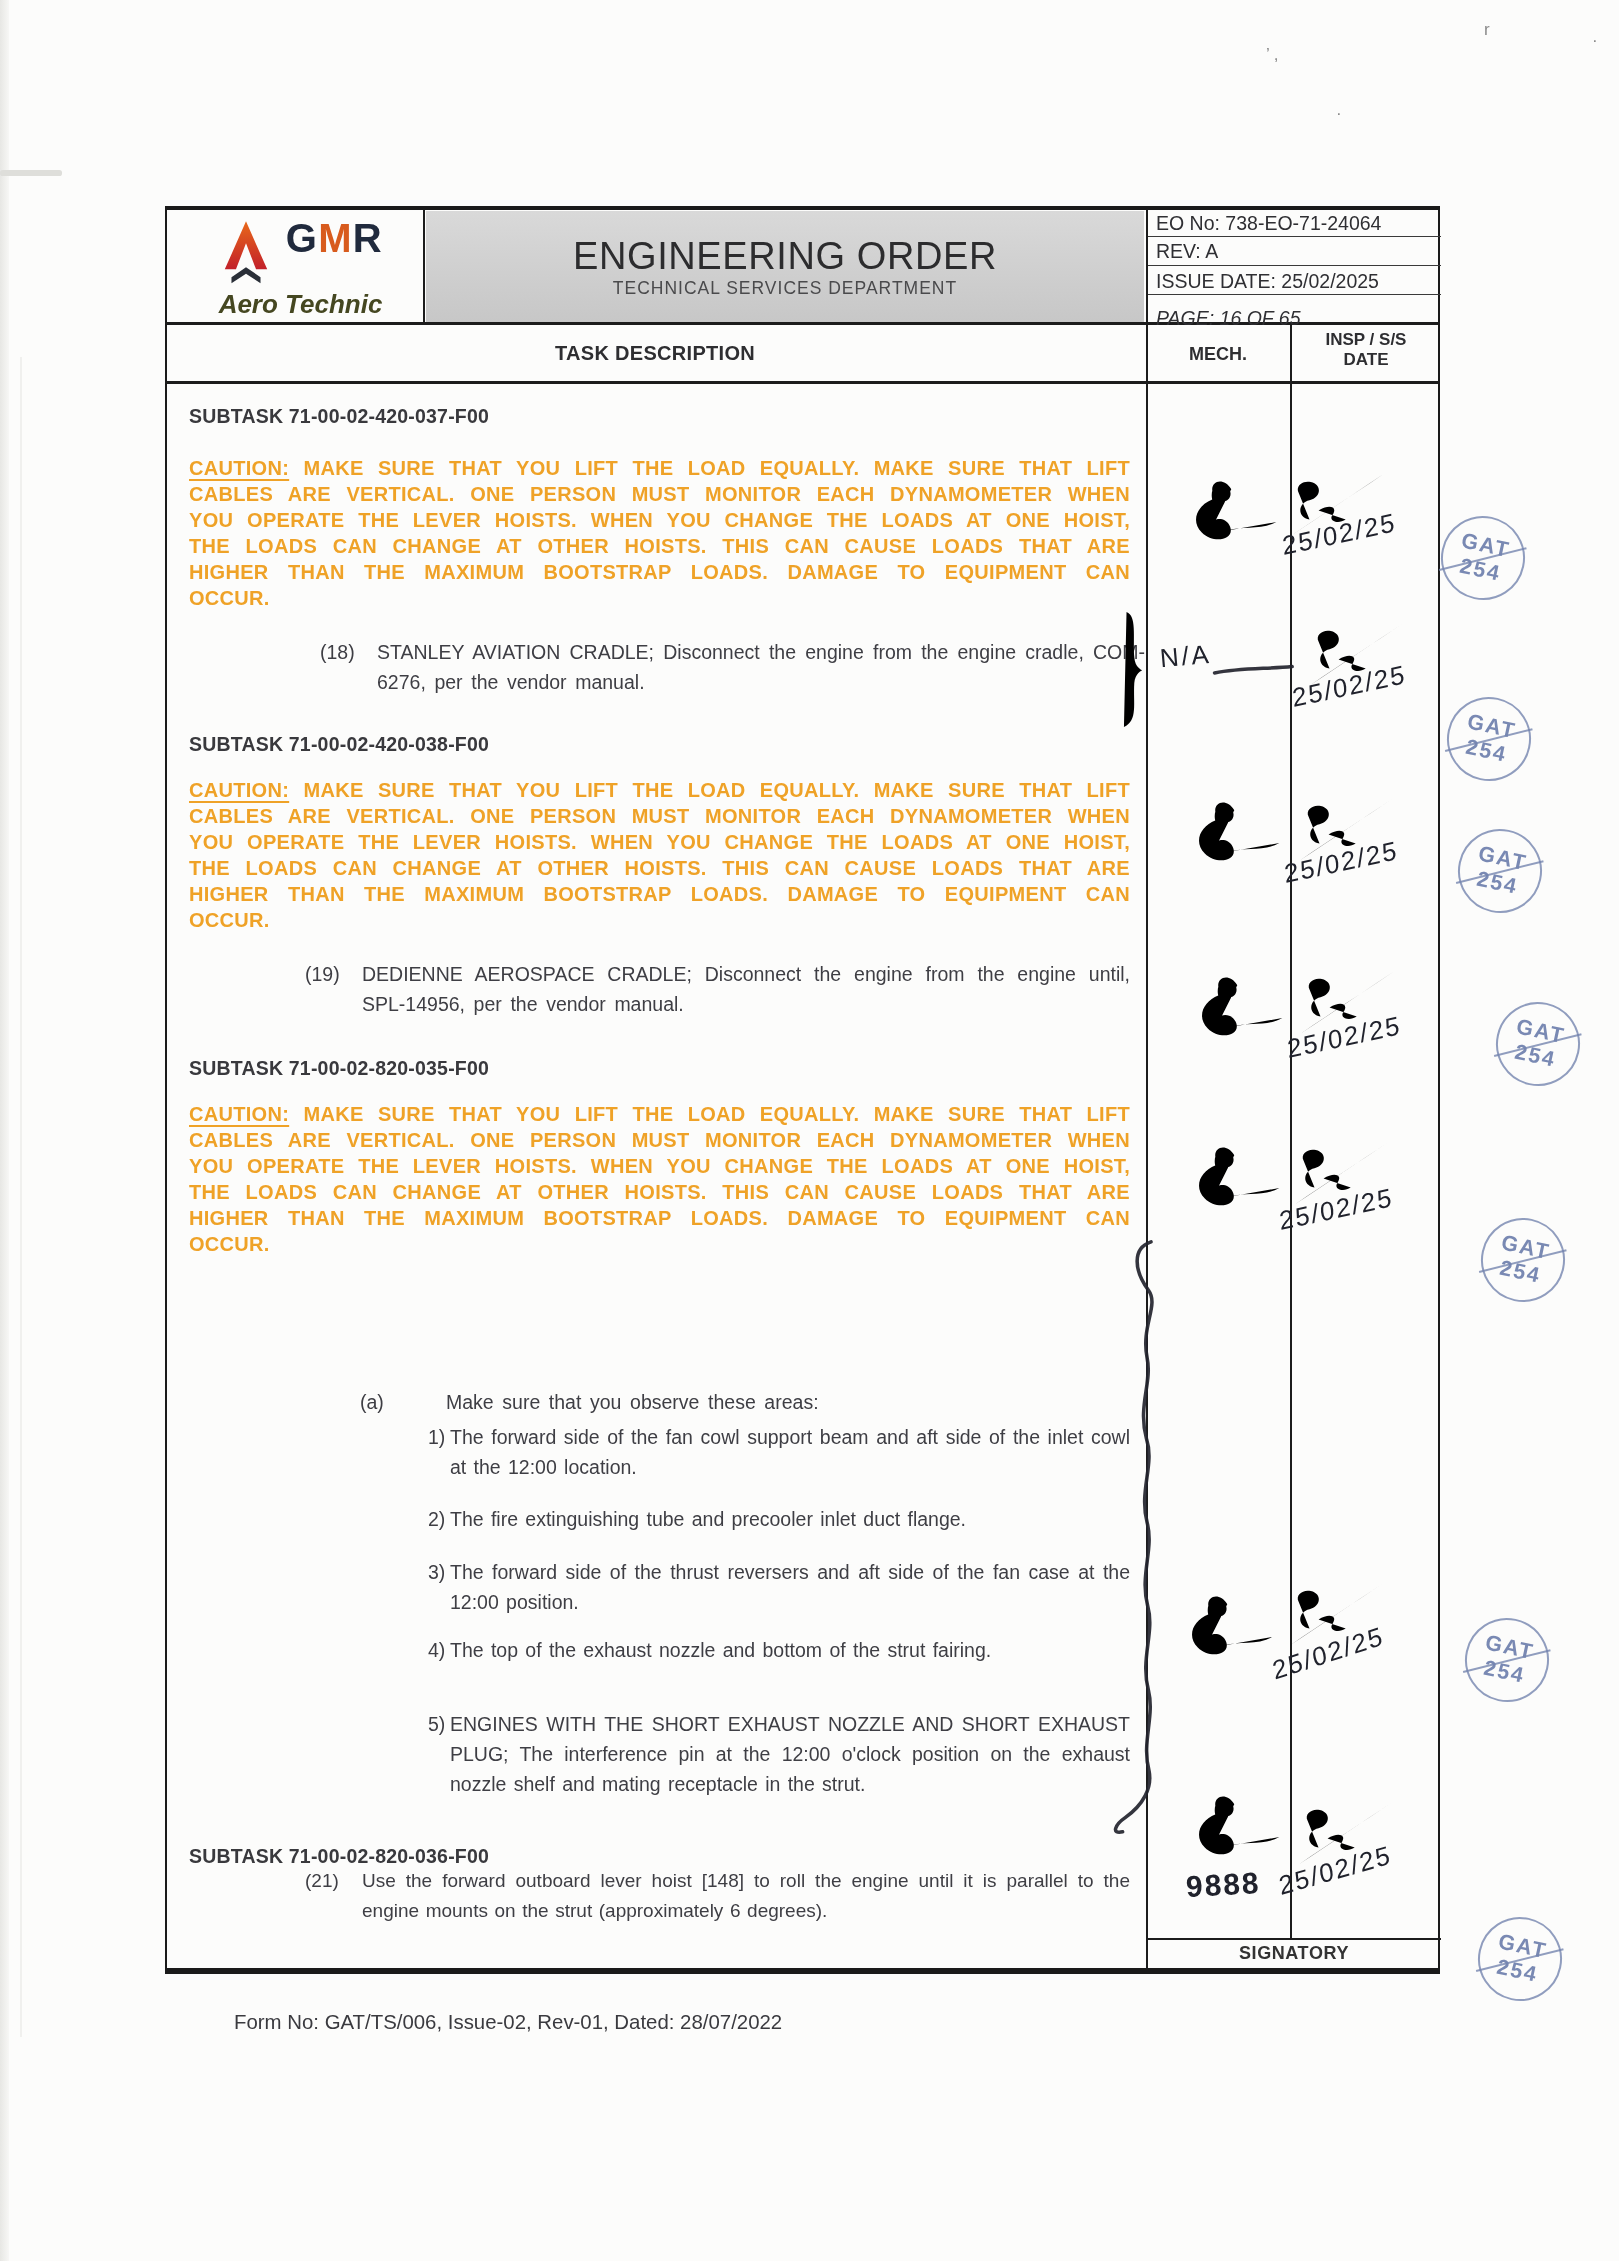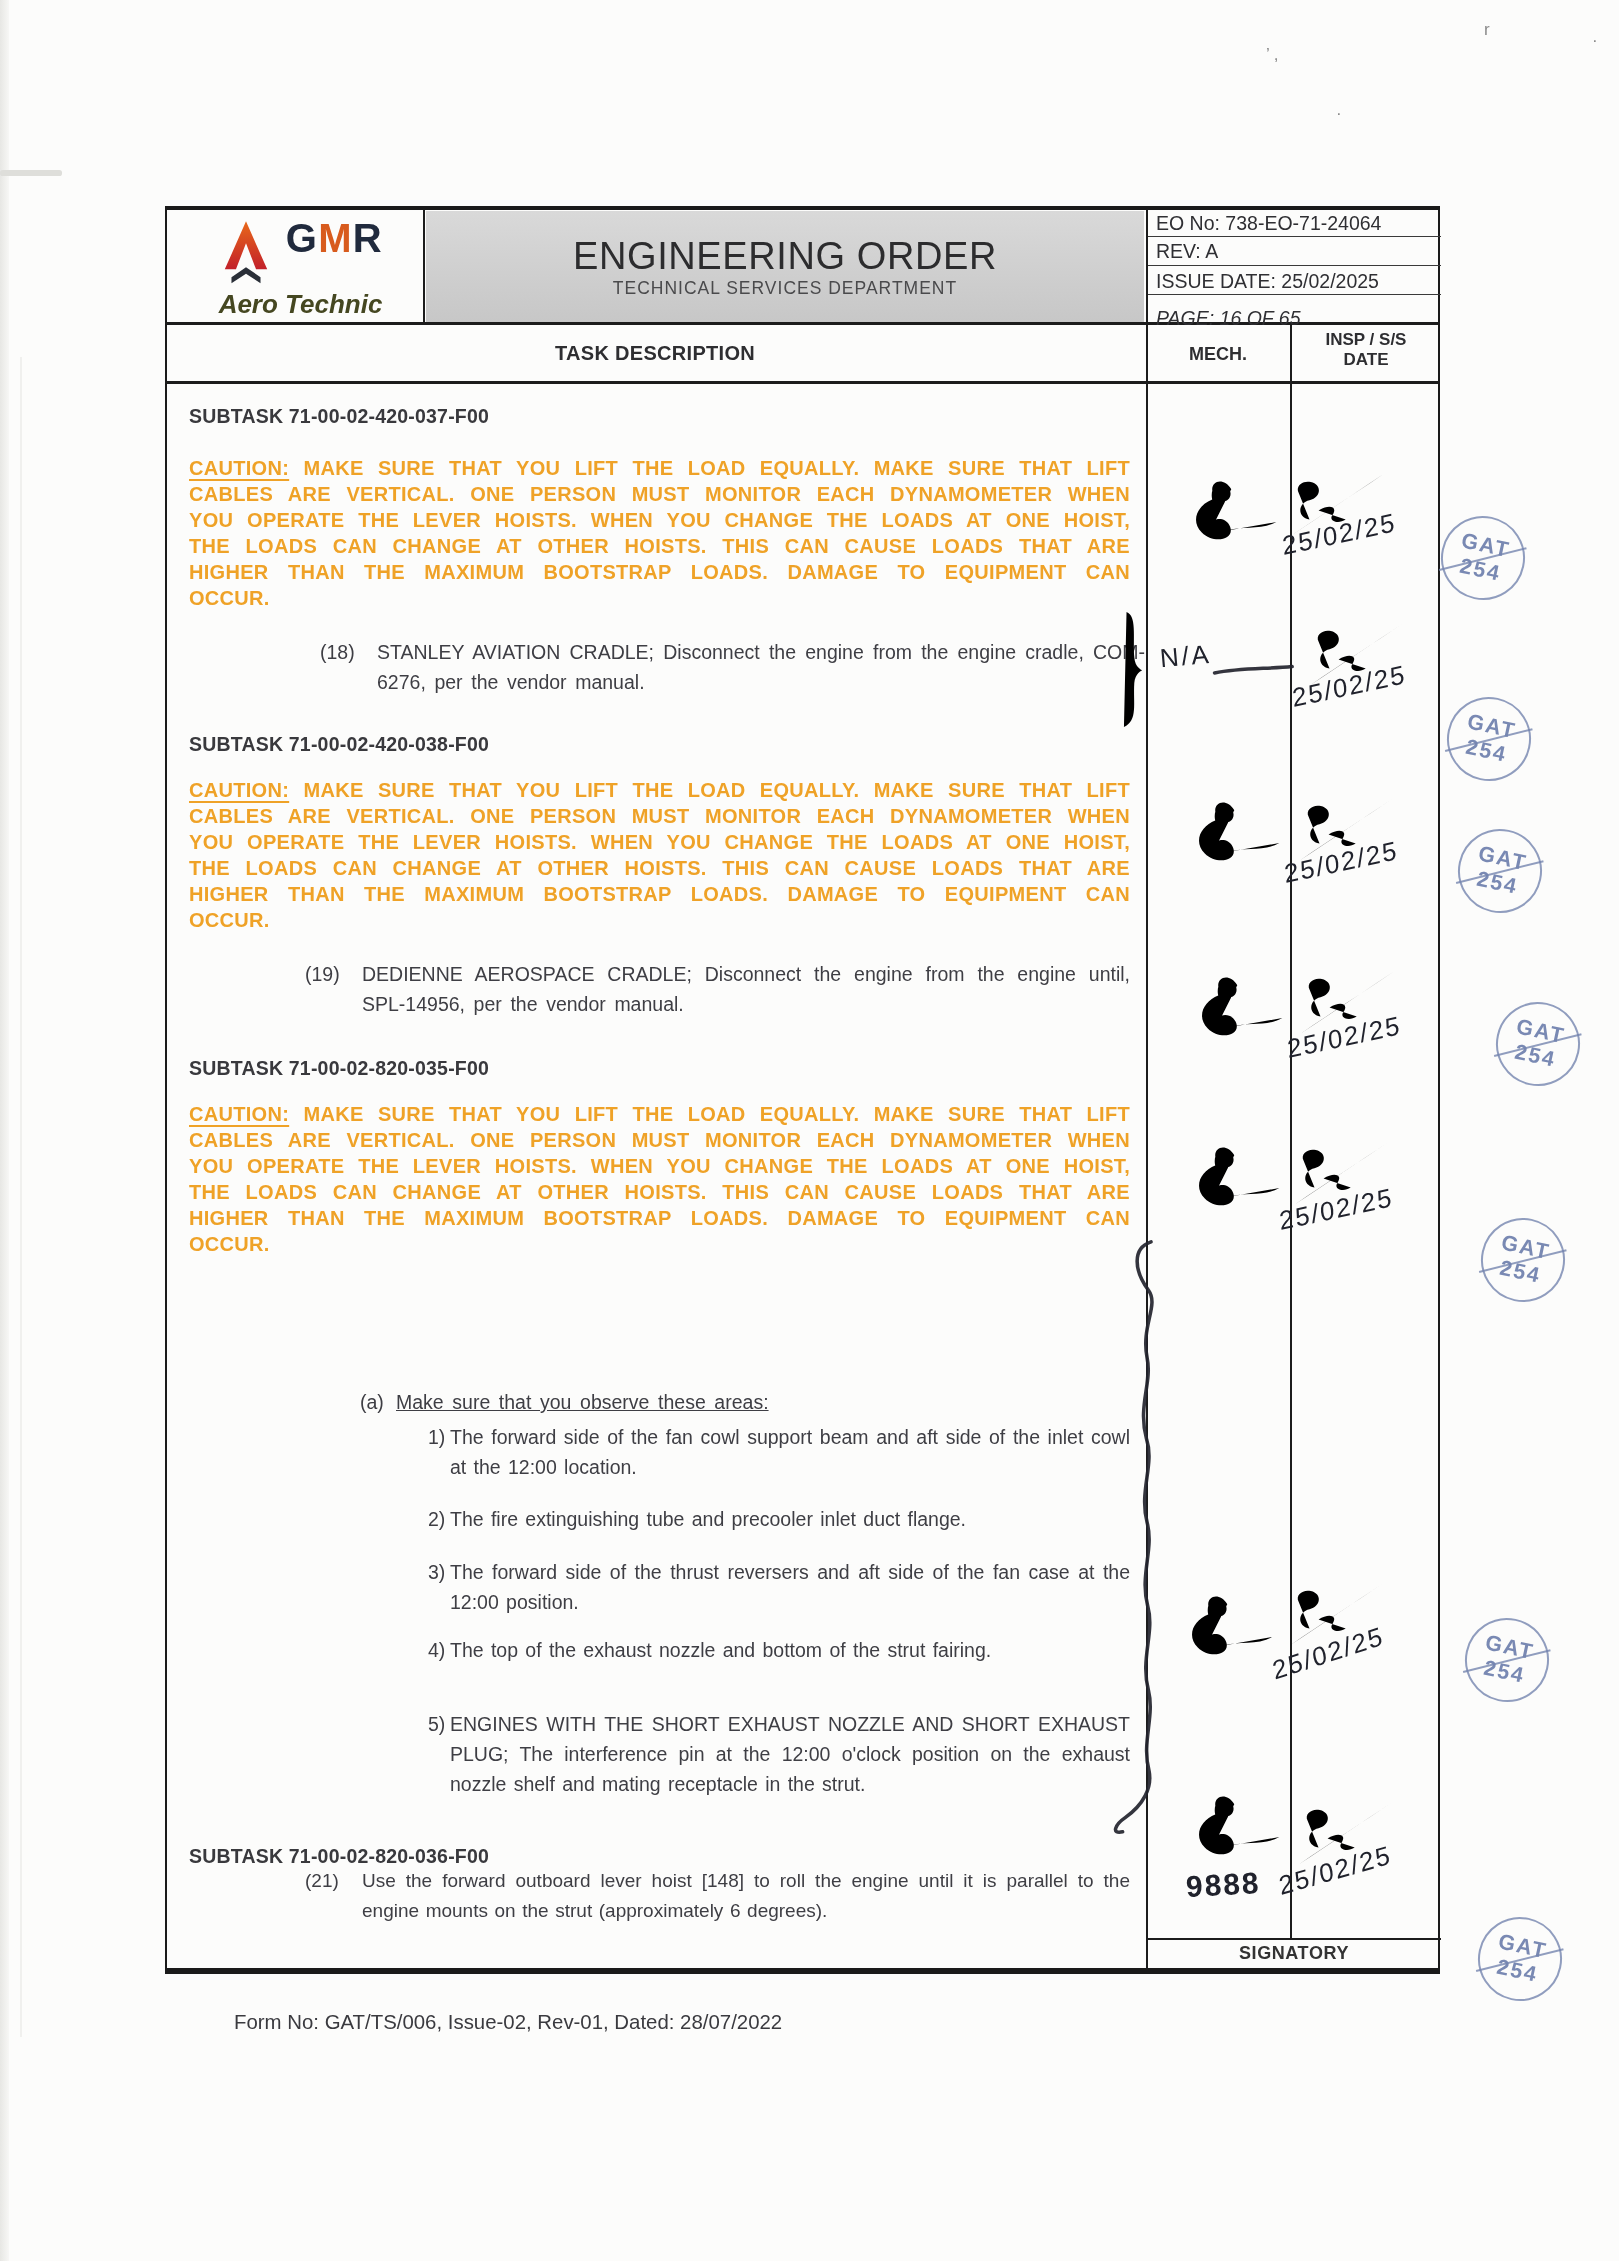--- a/index.html
+++ b/index.html
@@ -175,21 +175,21 @@
   <div class="subtask" style="left:189px;top:1057px;">SUBTASK 71-00-02-820-035-F00</div>
 
   <div class="caution" style="top:1101px;">
     <span class="clabel">CAUTION:</span>
     <span>MAKE SURE THAT YOU LIFT THE LOAD EQUALLY. MAKE SURE THAT LIFT CABLES ARE VERTICAL. ONE PERSON MUST MONITOR EACH DYNAMOMETER WHEN YOU OPERATE THE LEVER HOISTS. WHEN YOU CHANGE THE LOADS AT ONE HOIST, THE LOADS CAN CHANGE AT OTHER HOISTS. THIS CAN CAUSE LOADS THAT ARE HIGHER THAN THE MAXIMUM BOOTSTRAP LOADS. DAMAGE TO EQUIPMENT CAN OCCUR.</span>
   </div>
 
 
   <div class="item" style="left:360px;top:1387px;width:772px;">
     <span class="inum">(a)</span>
-    <div class="itxt oneline" style="margin-left:36px;text-decoration:underline;">Make sure that you observe these areas:</div>
+    <div class="itxt oneline" style="margin-left:86px;">Make sure that you observe these areas:</div>
   </div>
 
   <div class="item sub" style="left:428px;top:1422px;width:702px;">
     <span class="inum">1)</span>
     <div class="itxt">The forward side of the fan cowl support beam and aft side of the inlet cowl at the 12:00 location.</div>
   </div>
   <div class="item sub" style="left:428px;top:1504px;width:702px;">
     <span class="inum">2)</span>
     <div class="itxt oneline">The fire extinguishing tube and precooler inlet duct flange.</div>
   </div>

